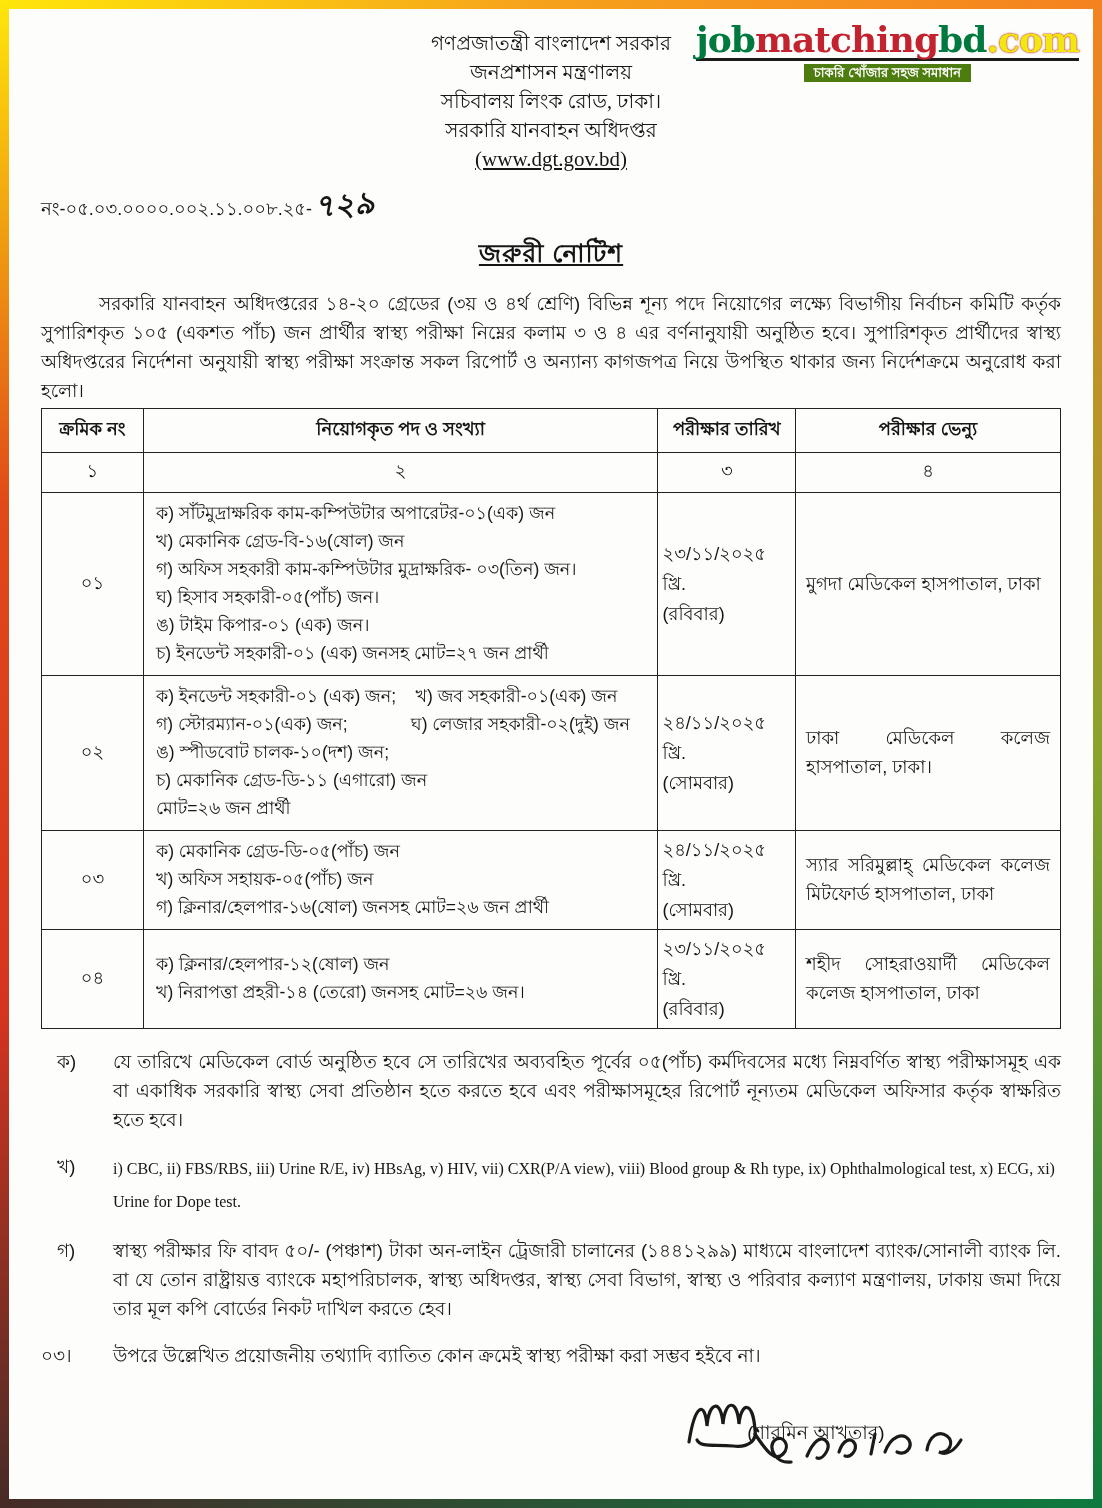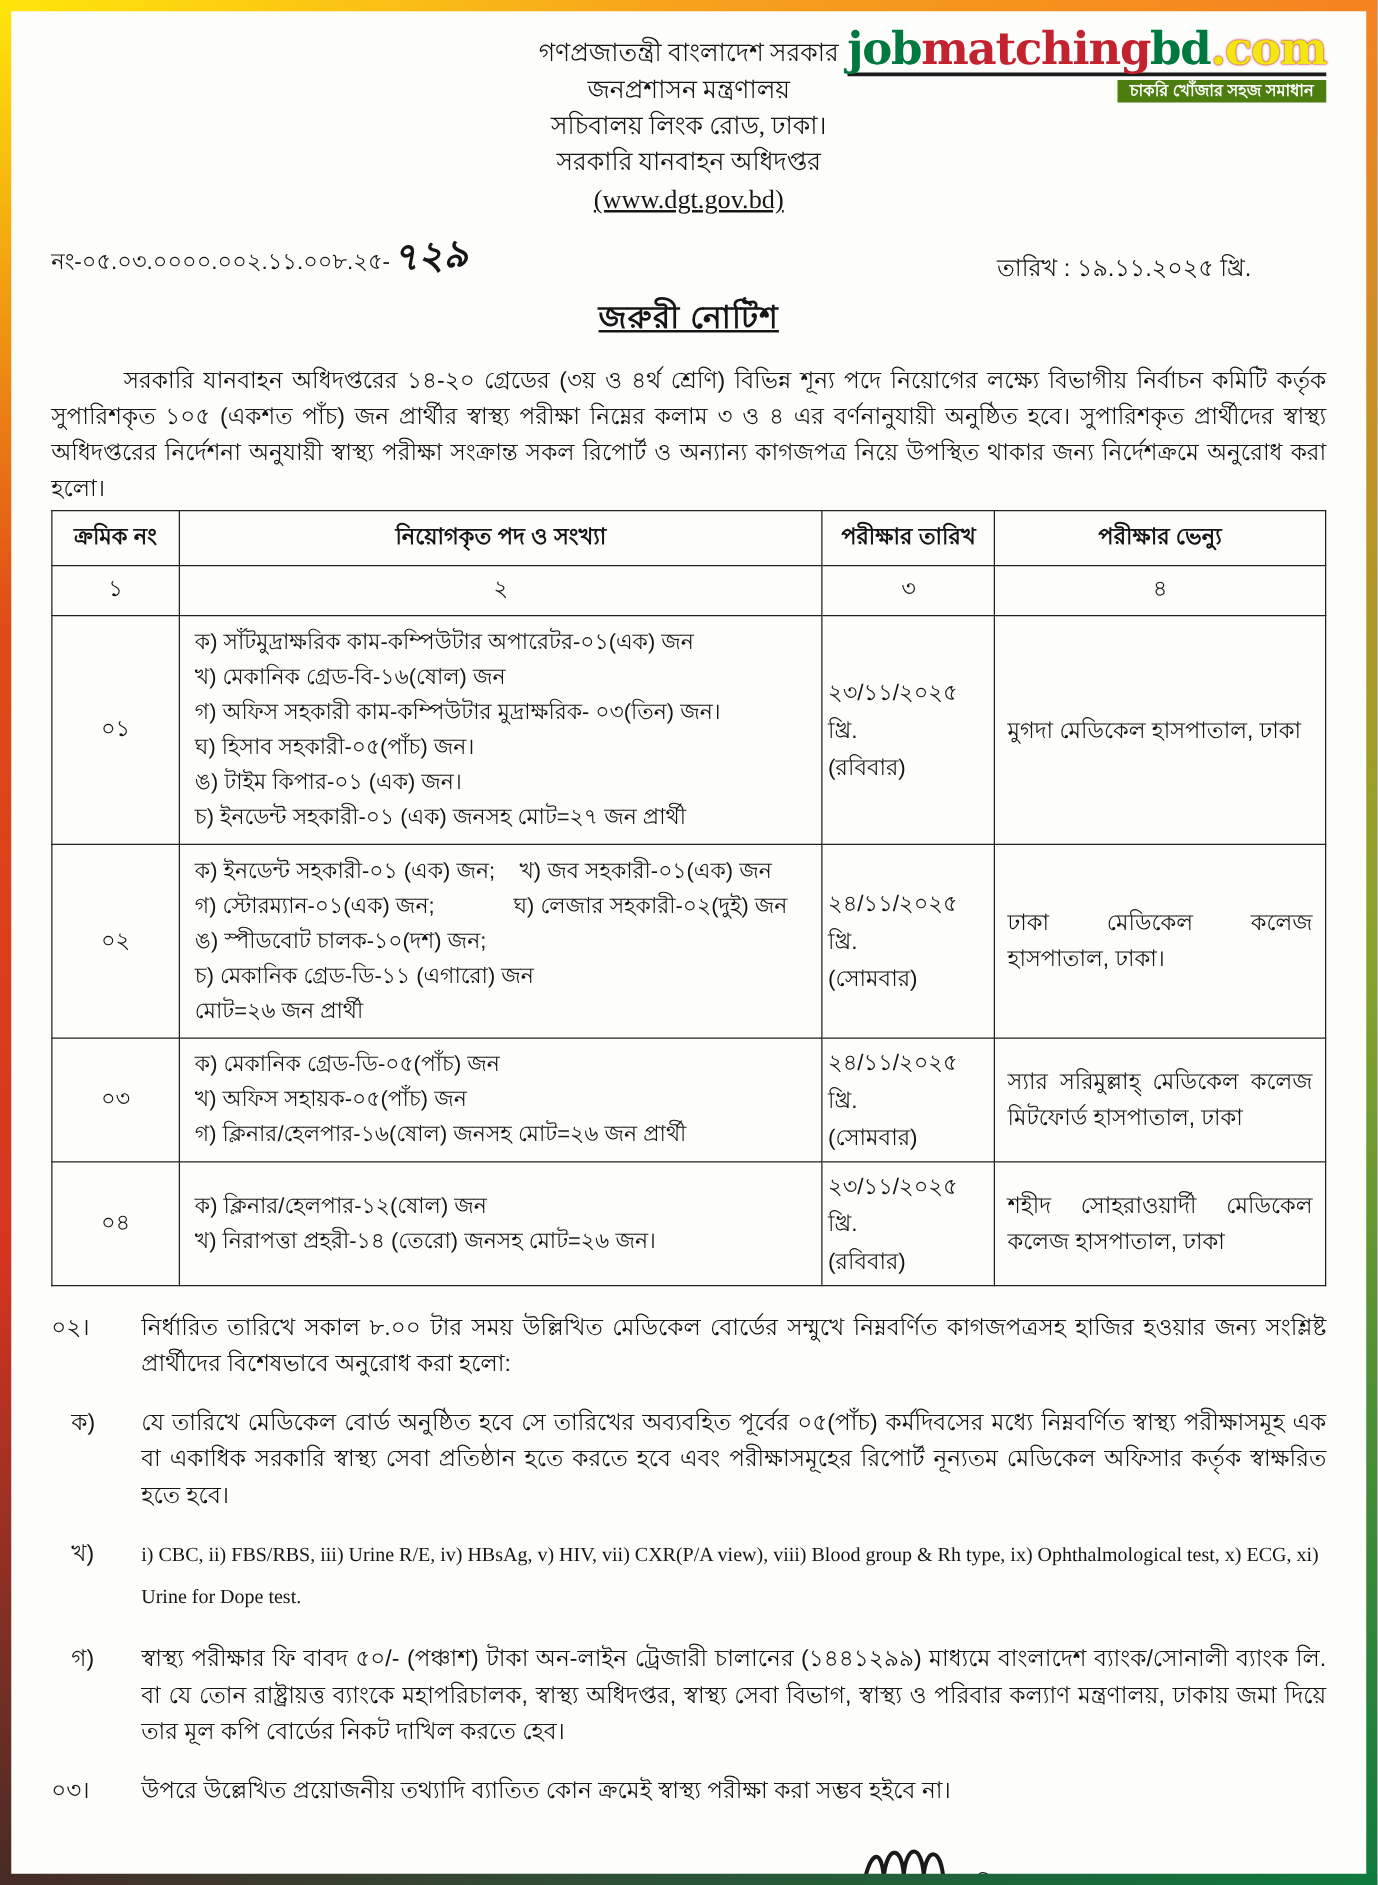--- a/index.html
+++ b/index.html
@@ -13,21 +13,21 @@
   
   .bframe { position:absolute; z-index:5; }
   .b-top    { top:0; left:0; right:0; height:9px;  background:linear-gradient(to right,#ffe60a,#f6a11c,#f58220); }
   .b-right  { top:0; right:0; bottom:0; width:9px; background:linear-gradient(to bottom,#f58220,#8aa32c,#0e7a3e); }
   .b-bottom { bottom:0; left:0; right:0; height:9px; background:linear-gradient(to right,#462b26,#2a5436,#0e7a3e); }
   .b-left   { top:0; left:0; bottom:0; width:9px;  background:linear-gradient(to bottom,#ffe60a,#e04a18,#d63420,#462b26); }
 
   .content { position:absolute; inset:9px; padding:12px 32px 0 32px; }
 
   
-  .logo { position:absolute; top:12px; right:32px; text-align:right; line-height:1; cursor:pointer; }
+  .logo { position:absolute; top:12px; right:14px; text-align:center; line-height:1; cursor:pointer; }
   .logo-text { font-family:"DejaVu Serif", serif; font-weight:bold; font-size:36px; letter-spacing:-1px;
                border-bottom:3px solid #1b1b1b; padding-bottom:1px; display:inline-block; }
   .lg-green { color:#00793f; }
   .lg-red   { color:#c2232e; }
   .lg-yellow{ color:#f3e711; text-shadow:0 0 1px #c2232e, 0 0 2px #c2232e; }
   .logo-tagline { display:inline-block; margin-top:3px; background:#4d7c0f; color:#fff;
                   font-size:13px; font-weight:bold; padding:2px 10px 3px; }
 
   
   .letterhead { text-align:center; font-size:20px; line-height:29px; padding-top:8px; }
@@ -89,21 +89,20 @@
       <div class="lh-line">জনপ্রশাসন মন্ত্রণালয়</div>
       <div class="lh-line">সচিবালয় লিংক রোড, ঢাকা।</div>
       <div class="lh-line">সরকারি যানবাহন অধিদপ্তর</div>
       <div class="website"><a href="#">(www.dgt.gov.bd)</a></div>
     </div>
 
     <div class="meta-row">
       <div class="memo-line">
         <span>নং-০৫.০৩.০০০০.০০২.১১.০০৮.২৫-</span><span class="memo-serial">৭২৯</span>
       </div>
-      <div class="date-line">তারিখ : ১৯.১১.২০২৫ খ্রি.</div>
     </div>
 
     <div class="title">জরুরী নোটিশ</div>
 
     <p class="intro">সরকারি যানবাহন অধিদপ্তরের ১৪-২০ গ্রেডের (৩য় ও ৪র্থ শ্রেণি) বিভিন্ন শূন্য পদে নিয়োগের লক্ষ্যে বিভাগীয় নির্বাচন কমিটি কর্তৃক সুপারিশকৃত ১০৫ (একশত পাঁচ) জন প্রার্থীর স্বাস্থ্য পরীক্ষা নিম্নের কলাম ৩ ও ৪ এর বর্ণনানুযায়ী অনুষ্ঠিত হবে। সুপারিশকৃত প্রার্থীদের স্বাস্থ্য অধিদপ্তরের নির্দেশনা অনুযায়ী স্বাস্থ্য পরীক্ষা সংক্রান্ত সকল রিপোর্ট ও অন্যান্য কাগজপত্র নিয়ে উপস্থিত থাকার জন্য নির্দেশক্রমে অনুরোধ করা হলো।</p>
 
     <table class="notice">
       <colgroup>
         <col style="width:10%">
           <col style="width:50.5%">
@@ -161,24 +160,20 @@
           <td class="sl">০৪</td>
           <td class="posts">ক) ক্লিনার/হেলপার-১২(ষোল) জন
 খ) নিরাপত্তা প্রহরী-১৪ (তেরো) জনসহ মোট=২৬ জন।</td>
           <td class="exdate">২৩/১১/২০২৫ খ্রি.
 (রবিবার)</td>
           <td class="venue">শহীদ সোহরাওয়ার্দী মেডিকেল কলেজ হাসপাতাল, ঢাকা</td>
         </tr>
       </tbody>
     </table>
 
-    <div class="para">
-      <span class="plabel">০২।</span>
-      <span class="ptext">নির্ধারিত তারিখে সকাল ৮.০০ টার সময় উল্লিখিত মেডিকেল বোর্ডের সম্মুখে নিম্নবর্ণিত কাগজপত্রসহ হাজির হওয়ার জন্য সংশ্লিষ্ট প্রার্থীদের বিশেষভাবে অনুরোধ করা হলো:</span>
-    </div>
 
     <div class="para">
       <span class="plabel lettered">ক)</span>
       <span class="ptext">যে তারিখে মেডিকেল বোর্ড অনুষ্ঠিত হবে সে তারিখের অব্যবহিত পূর্বের ০৫(পাঁচ) কর্মদিবসের মধ্যে নিম্নবর্ণিত স্বাস্থ্য পরীক্ষাসমূহ এক বা একাধিক সরকারি স্বাস্থ্য সেবা প্রতিষ্ঠান হতে করতে হবে এবং পরীক্ষাসমূহের রিপোর্ট নূন্যতম মেডিকেল অফিসার কর্তৃক স্বাক্ষরিত হতে হবে।</span>
     </div>
 
     <div class="para">
       <span class="plabel lettered">খ)</span>
       <span class="ptext english">i) CBC, ii) FBS/RBS, iii) Urine R/E, iv) HBsAg, v) HIV, vii) CXR(P/A view), viii) Blood group &amp; Rh type, ix) Ophthalmological test, x) ECG, xi) Urine for Dope test.</span>
     </div>

